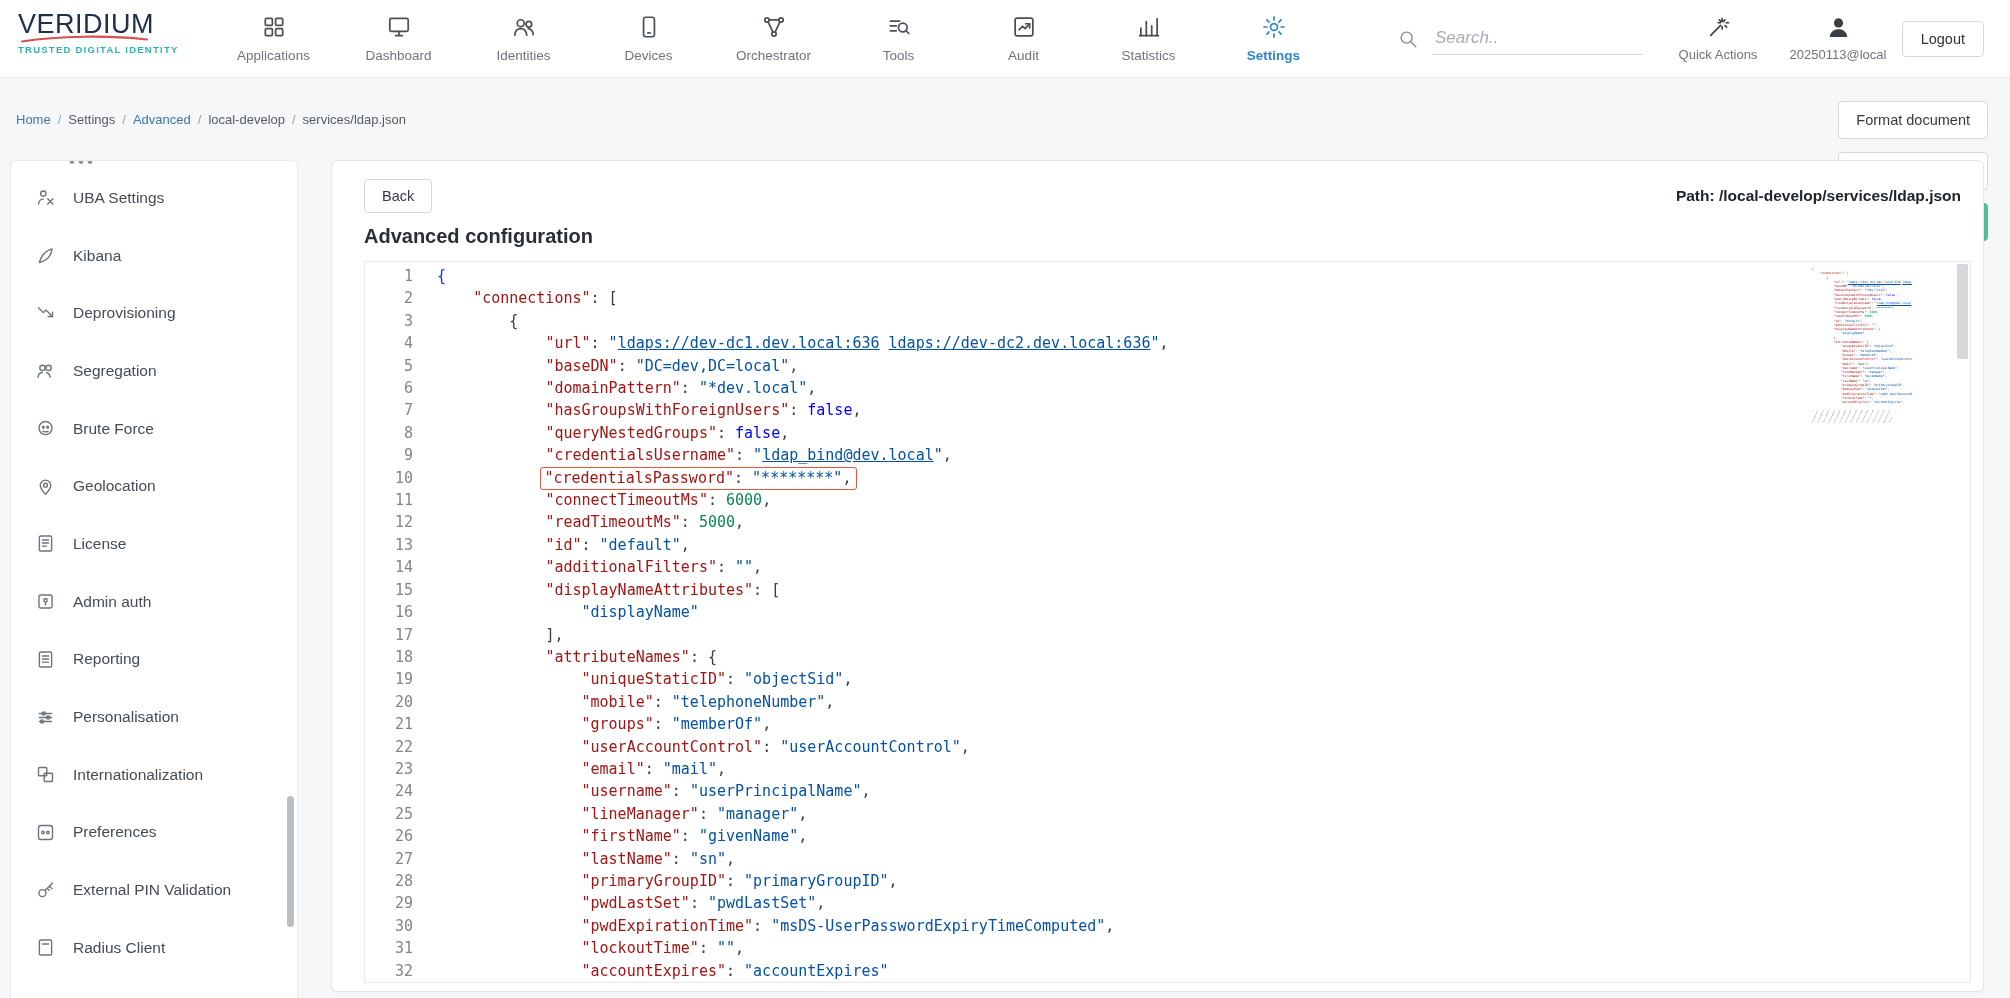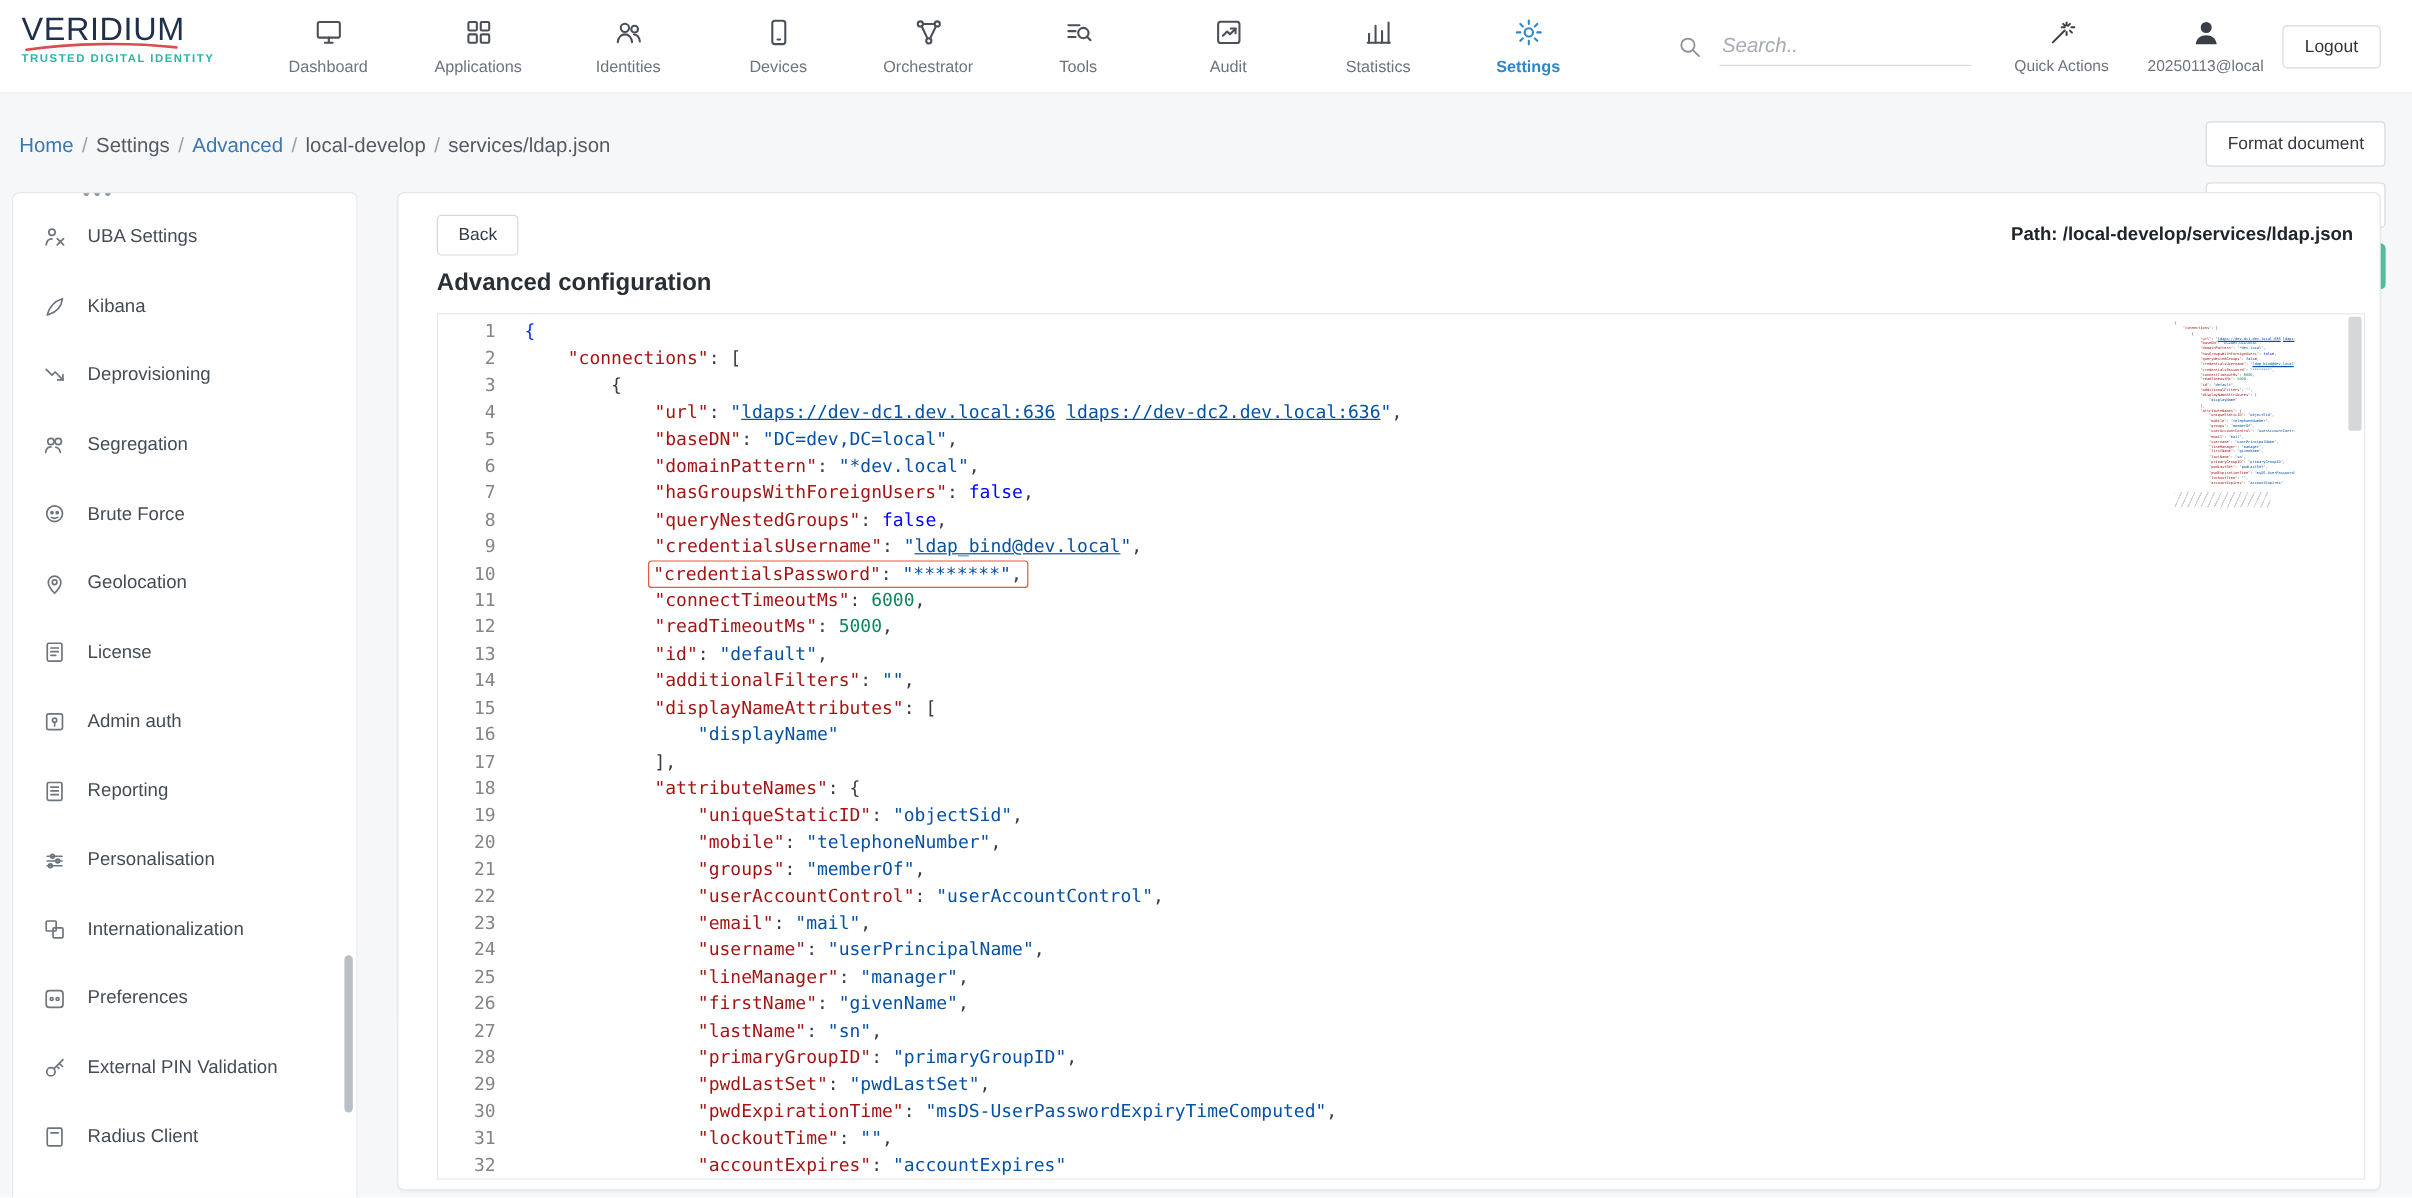--- a/index.html
+++ b/index.html
@@ -24,21 +24,21 @@
   .search{position:absolute;left:1397px;top:0;height:77px;display:flex;align-items:center;gap:14px;}
   .search svg{width:22px;height:22px;color:#8a8f98;}
   .search-input{width:206px;border:none;border-bottom:1px solid #d4d7dc;background:transparent;font-size:17px;color:#ef4444;padding:6px 2px;outline:none;font-family:"Liberation Sans",sans-serif;font-style:italic;}
   .search-input::placeholder{color:#a6abb4;}
   .mini-col{position:absolute;top:0;height:77px;display:flex;flex-direction:column;align-items:center;justify-content:center;gap:7px;cursor:pointer;}
   .mini-col svg{width:25px;height:25px;color:#3a3f46;}
   .mini-col .nav-label{font-size:13px;}
   .logout-btn{position:absolute;right:26px;top:21px;height:36px;padding:0 18px;background:#fff;border:1px solid #d5d9de;border-radius:4px;font-size:14.5px;color:#2f343b;cursor:pointer;font-family:"Liberation Sans",sans-serif;}
 
   
-  .breadcrumbs{position:absolute;left:16px;top:112px;font-size:17px;}
+  .breadcrumbs{position:absolute;left:16px;top:112px;font-size:13px;}
   .crumb{color:#555b63;}
   .crumb.link{color:var(--link);cursor:pointer;}
   .crumb-sep{margin:0 7px;color:#9aa0a8;}
   .actions{position:absolute;right:22px;top:101px;display:flex;gap:13px;flex-direction:column;}
   .btn{height:38px;padding:0 17px;background:#fff;border:1px solid #d5d9de;border-radius:4px;font-size:14.5px;color:#343a41;display:flex;align-items:center;cursor:pointer;font-family:"Liberation Sans",sans-serif;}
   .btn-save{background:var(--save);border-color:var(--save);color:#000000;min-width:44px;justify-content:center;font-style:italic;}
 
   
   .sidebar{position:absolute;left:10px;top:160px;width:286px;bottom:0;background:#fff;border:1px solid #e6e8eb;border-bottom:none;border-radius:6px 6px 0 0;overflow:hidden;}
   .side-dots{position:absolute;left:58px;top:-9px;color:#8f949c;font-size:17px;letter-spacing:3px;}
@@ -82,33 +82,33 @@
       <div class="logo-name">VERIDIUM</div>
       <svg class="logo-swoosh" width="130" height="8" viewBox="0 0 130 8" fill="none">
         <path d="M2 6.5 C 40 0.5, 90 0.5, 127 4.5" stroke="#d94f4f" stroke-width="2.2" stroke-linecap="round"></path>
       </svg>
       <div class="logo-tag">TRUSTED DIGITAL IDENTITY</div>
     </div>
 
     <div class="nav">
         <div class="nav-item">
           <svg viewBox="0 0 24 24" fill="none" stroke="currentColor" stroke-width="1.6" stroke-linecap="round" stroke-linejoin="round">
-            <rect x="3.5" y="4" width="17" height="12" rx="1.5"></rect>
-            <path d="M9 20h6M12 16v4"></path>
-          </svg>
-          <span class="nav-label">Dashboard</span>
-        </div>
-        <div class="nav-item">
-          <svg viewBox="0 0 24 24" fill="none" stroke="currentColor" stroke-width="1.6" stroke-linecap="round" stroke-linejoin="round">
             <rect x="4" y="4" width="6.5" height="6.5" rx="1"></rect>
             <rect x="13.5" y="4" width="6.5" height="6.5" rx="1"></rect>
             <rect x="4" y="13.5" width="6.5" height="6.5" rx="1"></rect>
             <rect x="13.5" y="13.5" width="6.5" height="6.5" rx="1"></rect>
           </svg>
           <span class="nav-label">Applications</span>
+        </div>
+        <div class="nav-item">
+          <svg viewBox="0 0 24 24" fill="none" stroke="currentColor" stroke-width="1.6" stroke-linecap="round" stroke-linejoin="round">
+            <rect x="3.5" y="4" width="17" height="12" rx="1.5"></rect>
+            <path d="M9 20h6M12 16v4"></path>
+          </svg>
+          <span class="nav-label">Dashboard</span>
         </div>
         <div class="nav-item">
           <svg viewBox="0 0 24 24" fill="none" stroke="currentColor" stroke-width="1.6" stroke-linecap="round" stroke-linejoin="round">
             <circle cx="9" cy="8.5" r="3.2"></circle>
             <path d="M3.5 19.5c.4-3.8 2.7-6 5.5-6s5.1 2.2 5.5 6"></path>
             <circle cx="16.5" cy="9.5" r="2.6"></circle>
             <path d="M16 13.6c2.6.3 4.2 2.3 4.5 5.4"></path>
           </svg>
           <span class="nav-label">Identities</span>
         </div>

